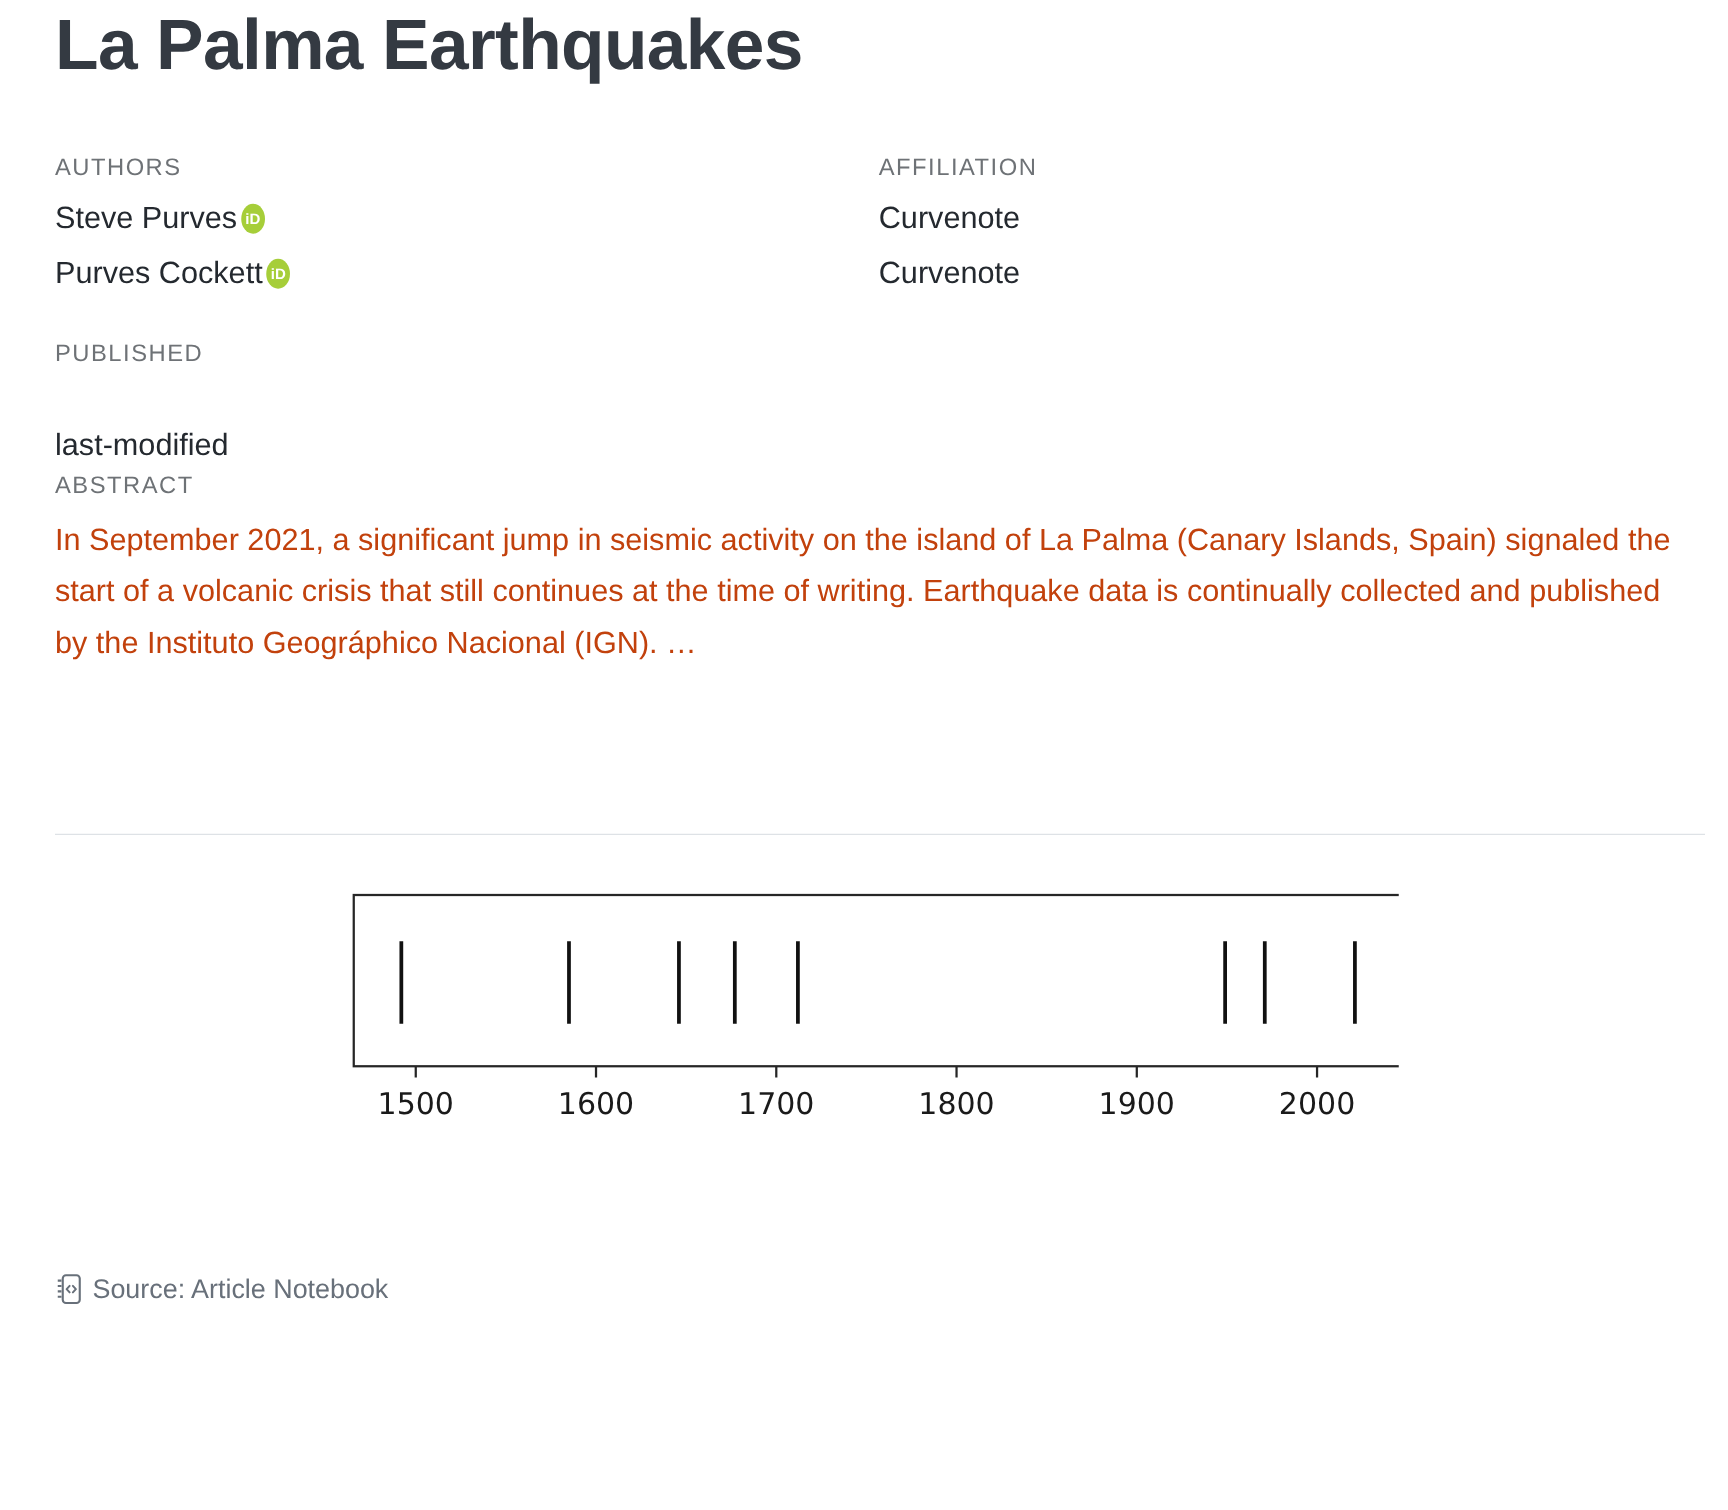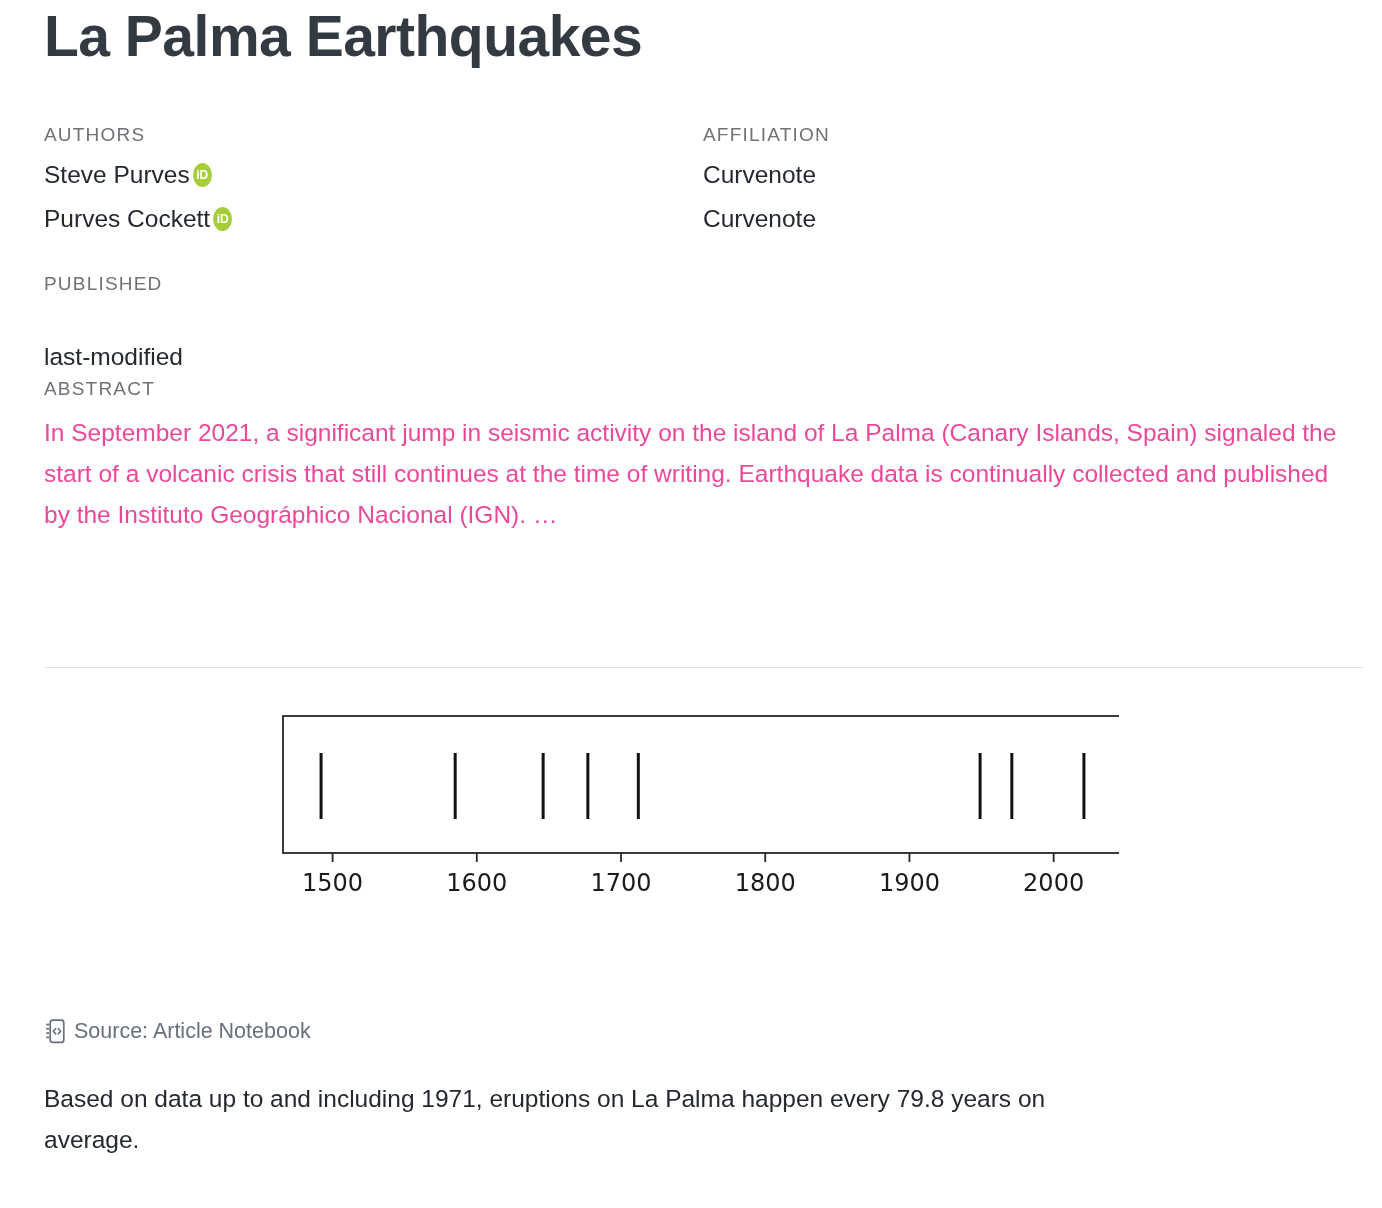--- a/index.html
+++ b/index.html
@@ -43,21 +43,21 @@
     font-size:44px;font-weight:700;line-height:1.2;
     color:#343b44;
   }
   h2.section .secnum{color:#5d6873;margin-right:13px;}
   .rule{
     left:44px;top:667px;width:1320px;height:0;
     border-top:1px solid #dee2e6;
   }
   .abstract-text{
     left:44px;top:412px;width:1302px;
-    font-size:24.5px;line-height:41px;color:#ec4899;
+    font-size:24.5px;line-height:41px;color:#c2410c;
   }
   figure.fig{left:263px;top:714px;margin:0;text-align:right;}
   .figcaption{
     left:44px;top:950px;
     font-size:24px;line-height:1.3;
     color:#5f6a76;
   }
   .source-row{
     left:44px;top:1019px;
     display:flex;align-items:center;gap:9px;
@@ -135,15 +135,14 @@
       <line x1="2.2" y1="5.5" x2="5.2" y2="5.5" stroke="#68707a" stroke-width="1.7"></line>
       <line x1="2.2" y1="9.8" x2="5.2" y2="9.8" stroke="#68707a" stroke-width="1.7"></line>
       <line x1="2.2" y1="14.1" x2="5.2" y2="14.1" stroke="#68707a" stroke-width="1.7"></line>
       <line x1="2.2" y1="18.4" x2="5.2" y2="18.4" stroke="#68707a" stroke-width="1.7"></line>
       <polyline points="11.7,9.7 9.3,12.3 11.7,14.9" fill="none" stroke="#68707a" stroke-width="1.6" stroke-linecap="round" stroke-linejoin="round"></polyline>
       <polyline points="14.3,9.7 16.7,12.3 14.3,14.9" fill="none" stroke="#68707a" stroke-width="1.6" stroke-linecap="round" stroke-linejoin="round"></polyline>
     </svg>
     <a class="source-link">Source: Article Notebook</a>
   </div>
 
-  <p class="abs body-par" style="margin:0;">Based on data up to and including 1971, eruptions on La Palma happen every 79.8 years on average.</p>
 
 </div>
 
 </body></html>

